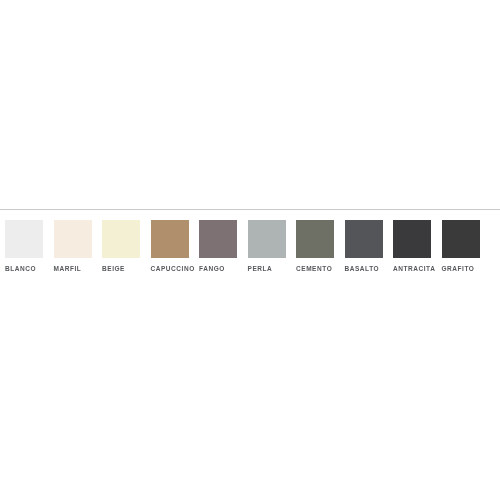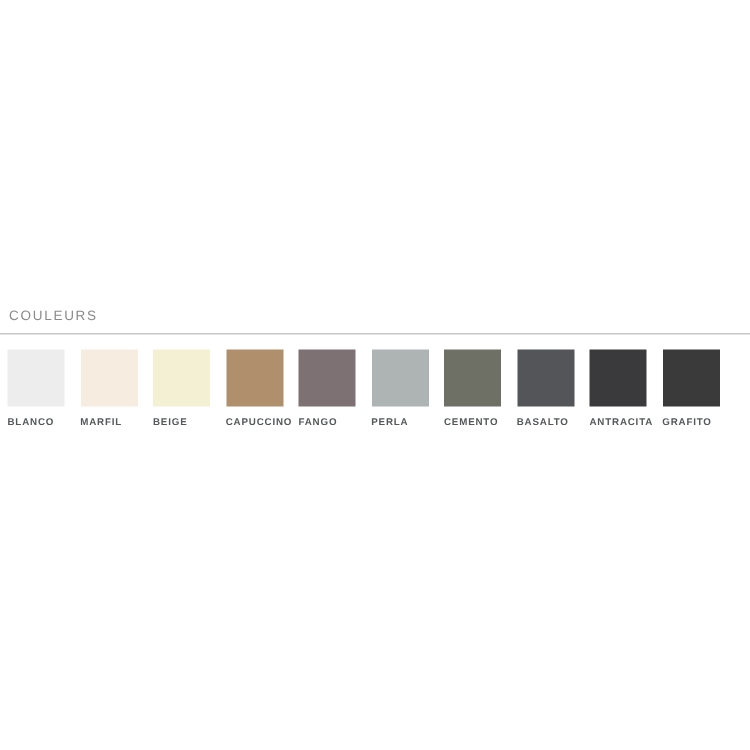--- a/index.html
+++ b/index.html
@@ -78,21 +78,20 @@
     line-height: 9px;
   }
 </style>
 </head>
 <body>
 
 <div class="page">
 
   <div class="colours-panel">
 
-    <div class="section-title">COULEURS</div>
 
     <div class="section-rule"></div>
 
     <div class="swatch-row">
         <div class="swatch-cell">
           <span class="swatch-chip" style="background: rgb(236, 237, 236);"></span>
           <span class="swatch-label">BLANCO</span>
         </div>
         <div class="swatch-cell">
           <span class="swatch-chip" style="background: rgb(246, 236, 224);"></span>

